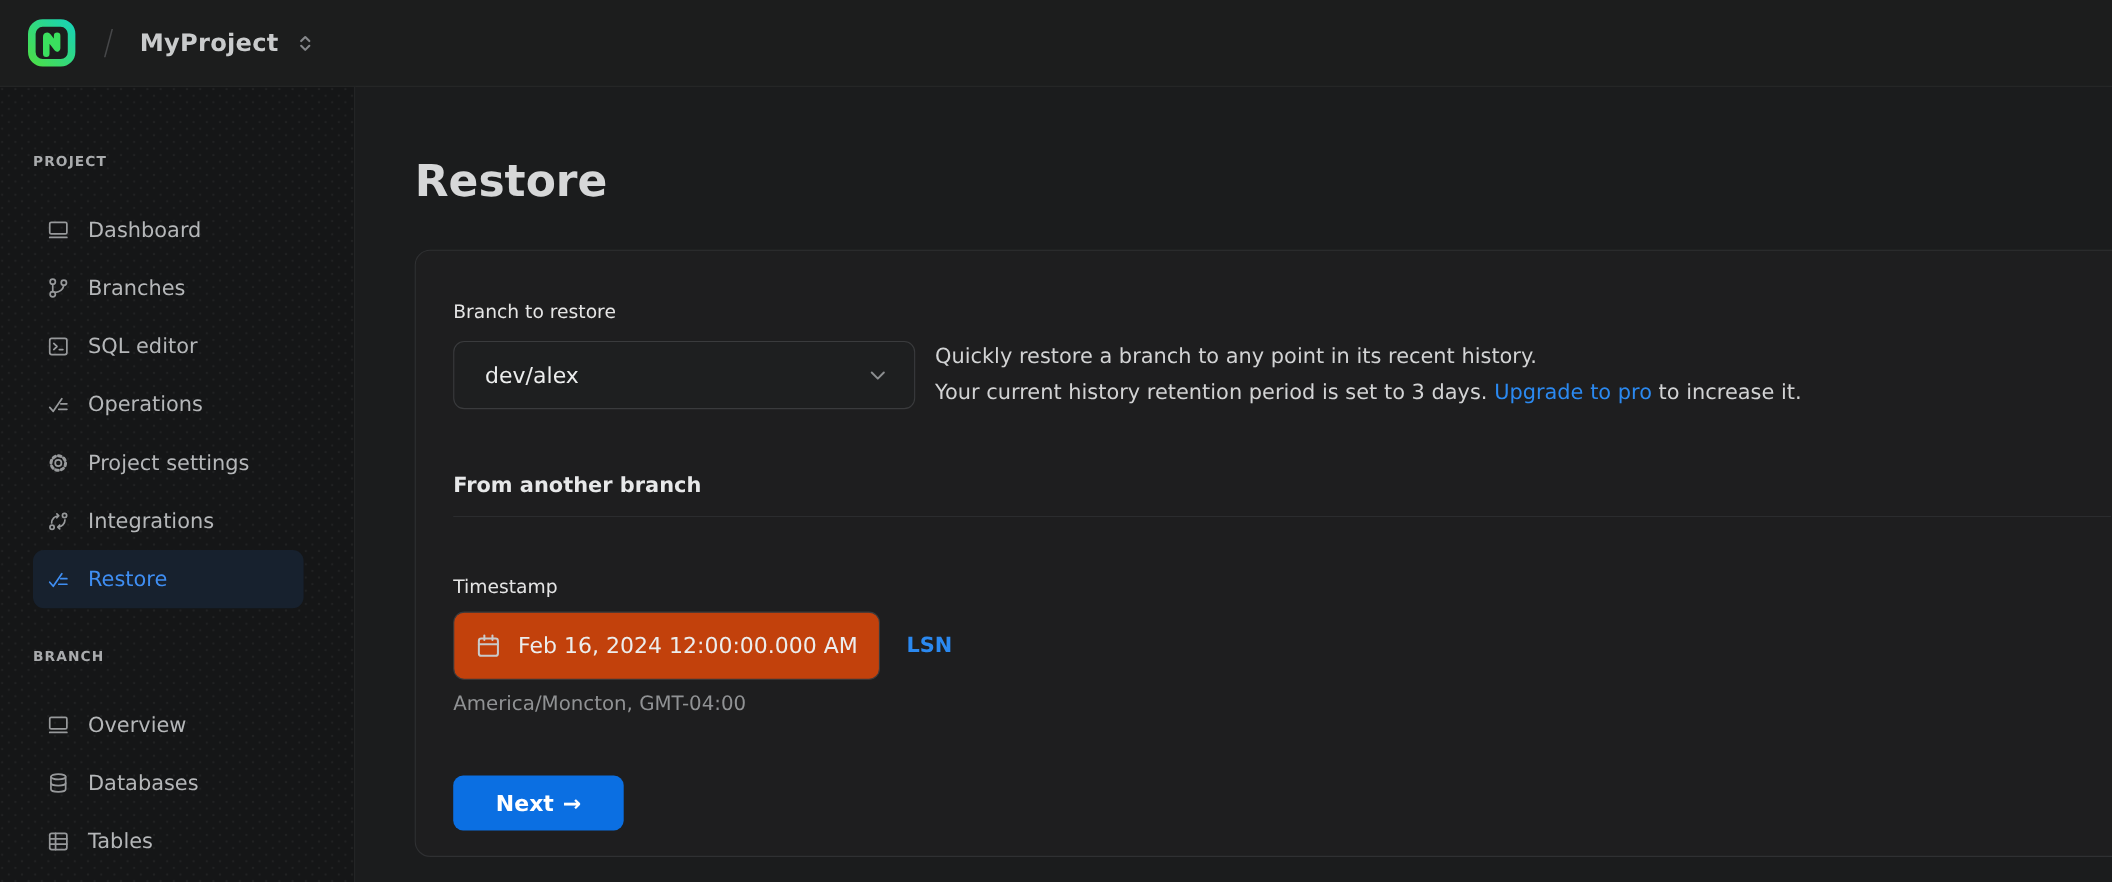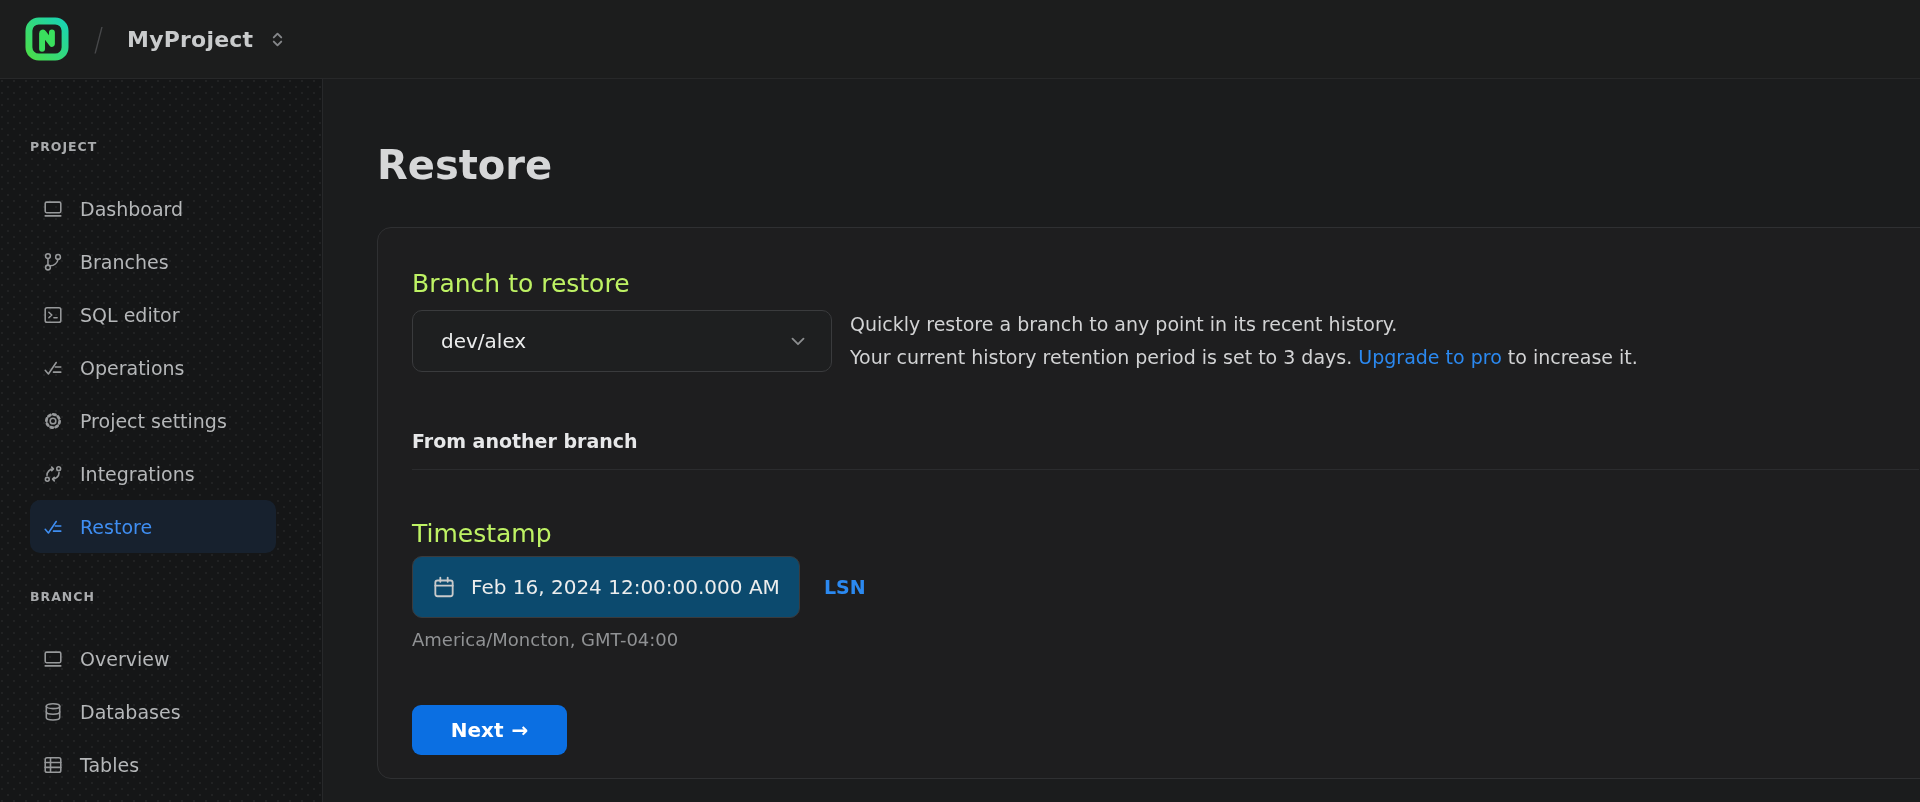--- a/index.html
+++ b/index.html
@@ -48,21 +48,21 @@
   
   .main{position:absolute;left:323px;top:79px;right:0;bottom:0;overflow:hidden;}
   .page-title{
     margin:62px 0 38px 54px;font-size:40px;line-height:48px;font-weight:700;color:#d6d7d8;
   }
   .card{
     margin-left:54px;margin-right:-40px;height:552px;box-sizing:border-box;
     background:#1e1e1f;border:1px solid #2f3032;border-radius:14px;
     padding:44px 40px 0 34px;
   }
-  .field-label{color:#bef264;font-size:25px;line-height:24px;}
+  .field-label{color:#e5e5e5;font-size:17px;line-height:24px;}
   .select-row{display:flex;align-items:center;margin-top:12px;}
   .branch-select{
     width:420px;height:62px;box-sizing:border-box;flex:none;
     background:#1e1f20;border:1px solid #3a3b3d;border-radius:10px;
     display:flex;align-items:center;justify-content:space-between;
     padding:0 22px 0 28px;cursor:pointer;
   }
   .branch-select .val{color:#eceded;font-size:20px;font-weight:500;}
   .desc{margin-left:18px;color:#d2d3d4;font-size:19px;line-height:33px;}
   .desc a{color:#2b89f0;text-decoration:none;font-weight:500;}
@@ -71,21 +71,21 @@
   .tab{
     padding:32px 0 15px;font-size:19px;font-weight:600;color:#e7e8e9;
     border-bottom:3px solid transparent;margin-bottom:-1px;cursor:pointer;white-space:nowrap;
   }
   .tab.active{color:#2b89f0;border-bottom-color:#1f7ce8;}
   
   .ts-label{margin-top:52px;}
   .input-row{display:flex;align-items:center;margin-top:10px;}
   .date-input{
     width:388px;height:62px;box-sizing:border-box;flex:none;
-    background:#0c4a6e;border:1px solid #3a3b3d;border-radius:10px;
+    background:#c2410c;border:1px solid #3a3b3d;border-radius:10px;
     display:flex;align-items:center;padding:0 16px 0 18px;cursor:text;
   }
   .date-input .cal{width:26px;height:26px;color:#c9cacb;flex:none;display:block;}
   .date-input .val{margin-left:14px;color:#eceded;font-size:20px;white-space:nowrap;}
   .lsn-link{margin-left:24px;color:#2b89f0;font-size:19px;font-weight:700;cursor:pointer;}
   .tz{margin-top:11px;color:#909294;font-size:18px;line-height:22px;}
   
   .next-btn{
     margin-top:54px;width:155px;height:50px;border:none;border-radius:9px;
     background:#0b6fe2;color:#ffffff;font-size:20px;font-weight:700;

